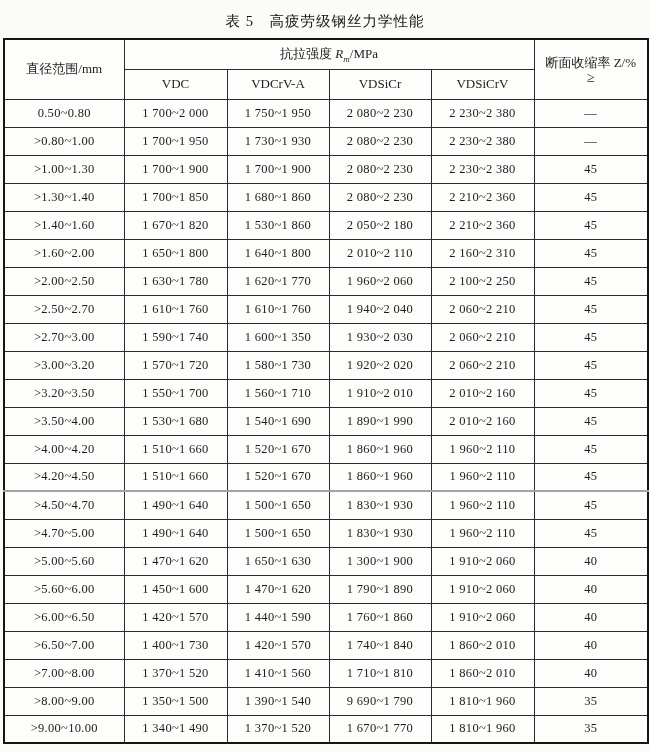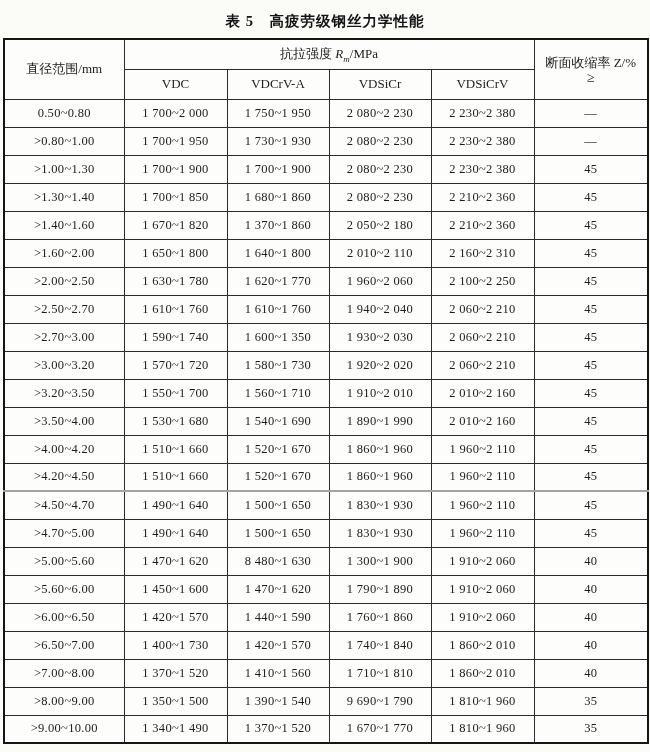--- a/index.html
+++ b/index.html
@@ -11,21 +11,21 @@
     color: #1a1a1a;
     overflow: hidden;
   }
   .page {
     width: 650px;
     height: 752px;
     position: relative;
   }
   .doc-title {
     text-align: center;
-    font-weight: bold;
+    font-weight: normal;
     font-size: 14.5px;
     letter-spacing: 1px;
     padding-top: 12px;
     height: 38px;
     color: #141414;
   }
   table.spec-table {
     border-collapse: collapse;
     table-layout: fixed;
     width: 644px;
@@ -118,21 +118,21 @@
           <td>&gt;1.30~1.40</td>
           <td>1 700~1 850</td>
           <td>1 680~1 860</td>
           <td>2 080~2 230</td>
           <td>2 210~2 360</td>
           <td>45</td>
         </tr>
         <tr>
           <td>&gt;1.40~1.60</td>
           <td>1 670~1 820</td>
-          <td>1 370~1 860</td>
+          <td>1 530~1 860</td>
           <td>2 050~2 180</td>
           <td>2 210~2 360</td>
           <td>45</td>
         </tr>
         <tr>
           <td>&gt;1.60~2.00</td>
           <td>1 650~1 800</td>
           <td>1 640~1 800</td>
           <td>2 010~2 110</td>
           <td>2 160~2 310</td>
@@ -214,21 +214,21 @@
           <td>&gt;4.70~5.00</td>
           <td>1 490~1 640</td>
           <td>1 500~1 650</td>
           <td>1 830~1 930</td>
           <td>1 960~2 110</td>
           <td>45</td>
         </tr>
         <tr>
           <td>&gt;5.00~5.60</td>
           <td>1 470~1 620</td>
-          <td>8 480~1 630</td>
+          <td>1 650~1 630</td>
           <td>1 300~1 900</td>
           <td>1 910~2 060</td>
           <td>40</td>
         </tr>
         <tr>
           <td>&gt;5.60~6.00</td>
           <td>1 450~1 600</td>
           <td>1 470~1 620</td>
           <td>1 790~1 890</td>
           <td>1 910~2 060</td>

